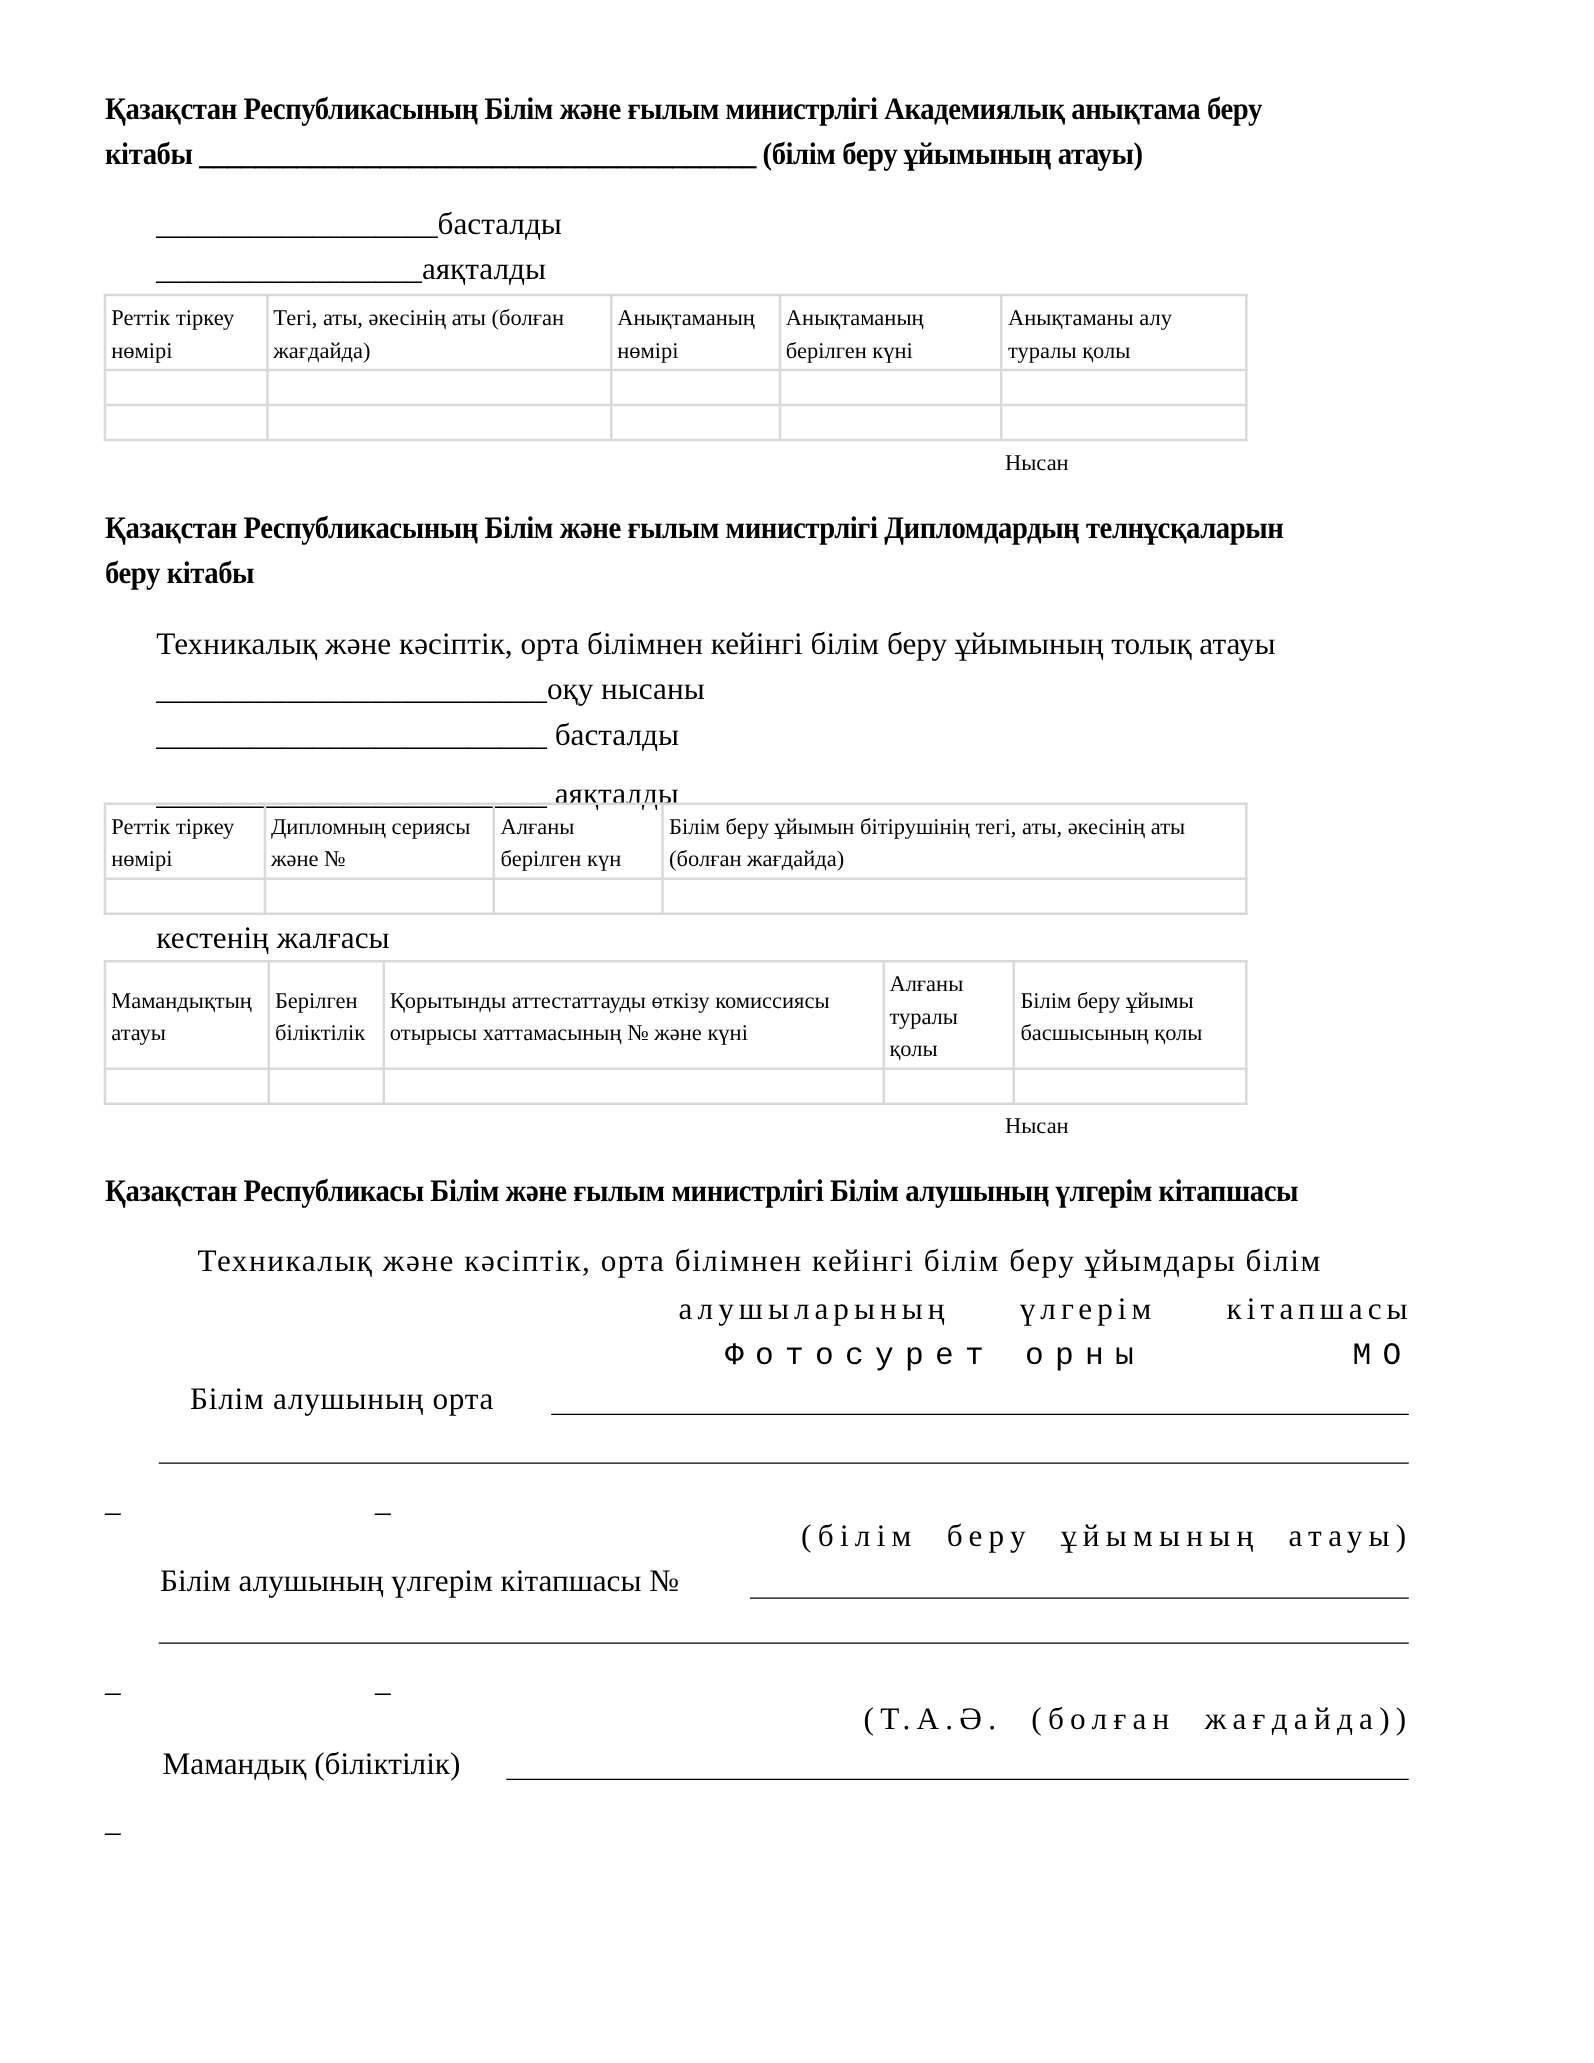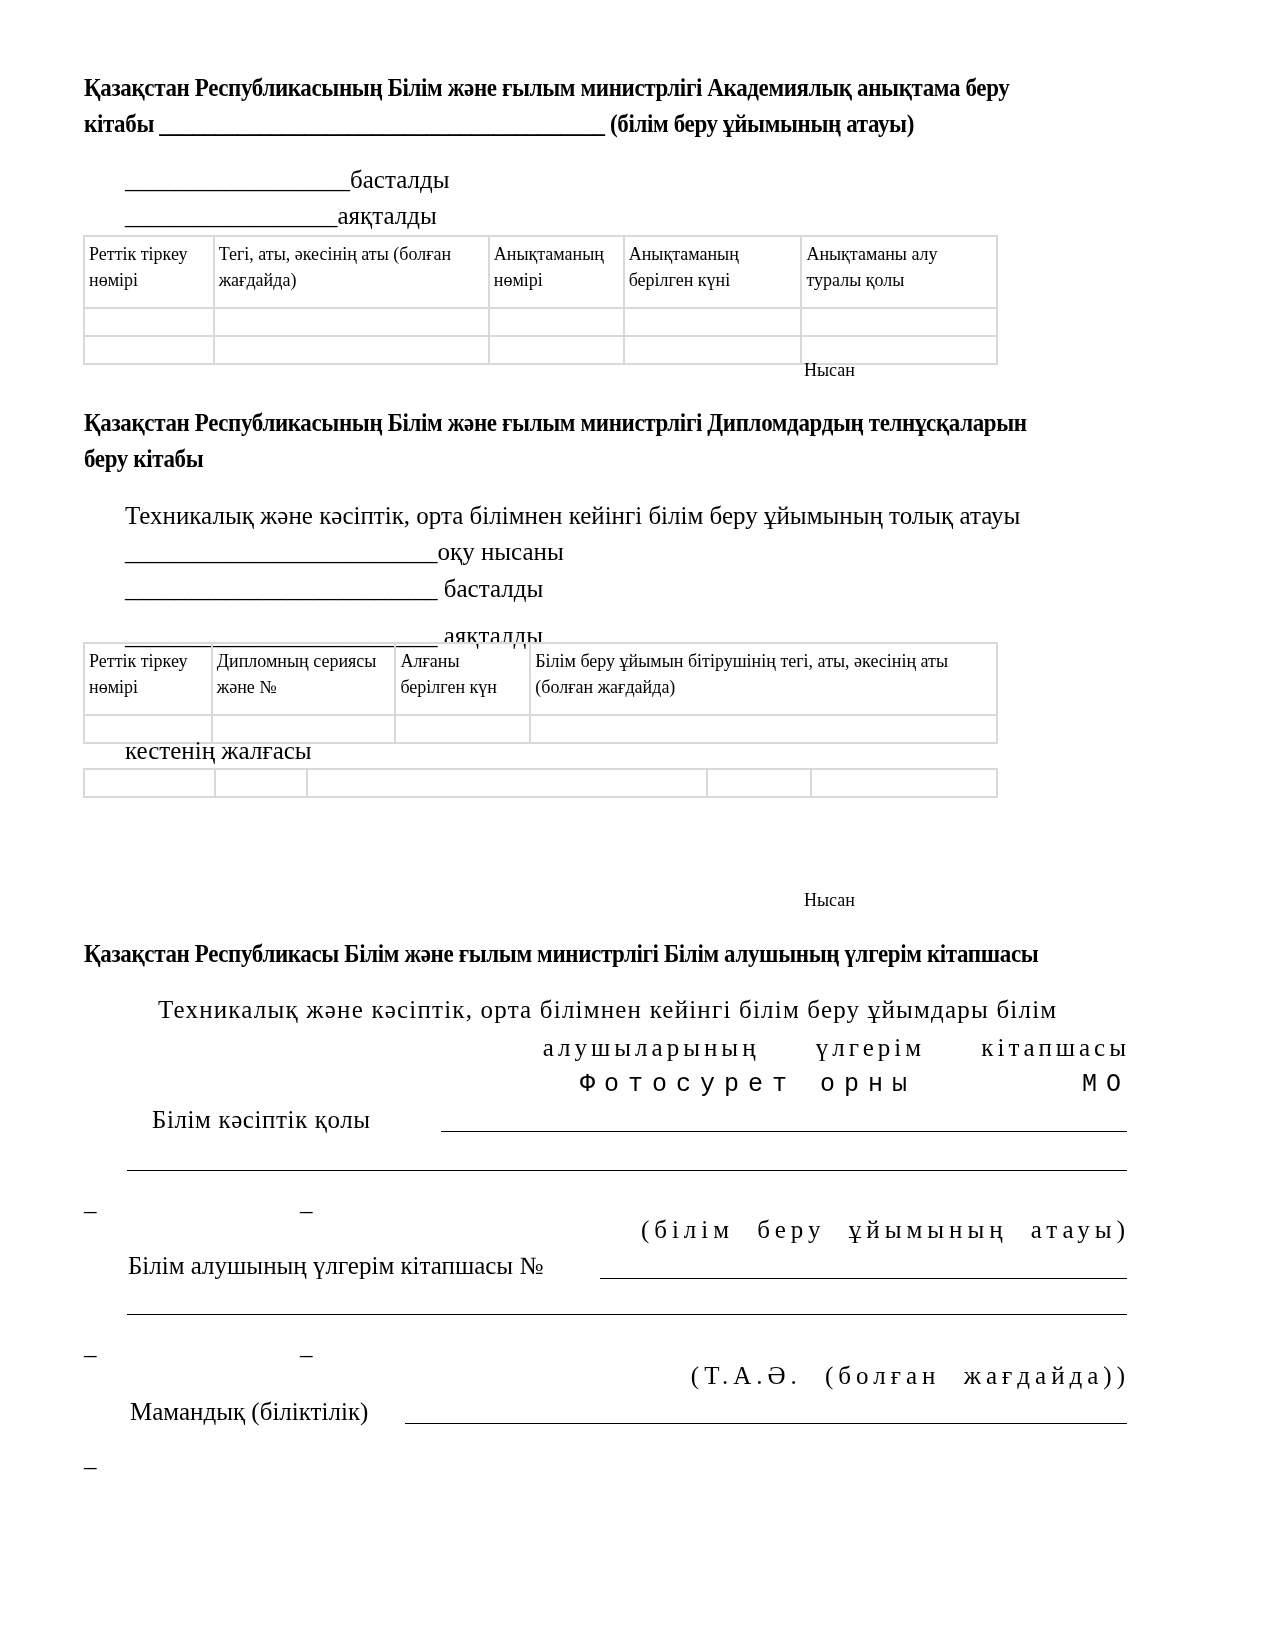--- a/index.html
+++ b/index.html
@@ -3,21 +3,21 @@
 <meta charset="utf-8">
 <style>
   html, body { margin: 0; padding: 0; background: #ffffff; }
   body { width: 1275px; height: 1650px; position: relative; overflow: hidden;
          font-family: "Liberation Serif", "DejaVu Serif", serif; color: #000; }
   .abs { position: absolute; white-space: nowrap; }
   .h-bold { font-weight: bold; font-size: 25px; letter-spacing: -0.4px; transform: scaleX(0.92); transform-origin: left top; }
   .body-lg { font-size: 25px; }
   .small { font-size: 18px; }
   table.grid { position: absolute; border-collapse: collapse; font-size: 18px; line-height: 26px; }
-  table.grid td { border: 2px solid #d9d9d9; vertical-align: top; padding: 4px 4px 14px 4px; }
+  table.grid td { border: 2px solid #d9d9d9; vertical-align: top; padding: 4px 4px 2px 4px; }
   table.grid td.empty { height: 22px; padding: 2px; }
   .spaced { letter-spacing: 5px; }
   .wide { letter-spacing: 9px; font-family: Liberation Mono, monospace; }
 </style>
 </head>
 <body>
 
 <div class="abs h-bold" style="left:84px; top:74px;">Қазақстан Республикасының Білім және ғылым министрлігі Академиялық анықтама беру</div>
 <div class="abs h-bold" style="left:84px; top:110px;">
   <span>кітабы</span>
@@ -108,40 +108,47 @@
 
 <table class="grid" style="left:83px; top:768px; width:915px;">
   <colgroup>
       <col style="width:131px">
       <col style="width:92px">
       <col style="width:401px">
       <col style="width:105px">
       <col style="width:186px">
     </colgroup>
   <tbody>
+      <tr style="height:86px;">
+    <td style="vertical-align:middle;">Мамандықтың атауы</td>
+    <td style="vertical-align:middle;">Берілген біліктілік</td>
+    <td style="vertical-align:middle;">Қорытынды аттестаттауды өткізу комиссиясы отырысы хаттамасының № және күні</td>
+    <td style="vertical-align:middle;">Алғаны туралы қолы</td>
+    <td style="vertical-align:middle;">Білім беру ұйымы басшысының қолы</td>
+  </tr>
   <tr>
     <td class="empty"></td>
     <td class="empty"></td>
     <td class="empty"></td>
     <td class="empty"></td>
     <td class="empty"></td>
   </tr>
 </tbody>
   </table>
 
 <div class="abs small" style="left:804px; top:890px;">Нысан</div>
 
 <div class="abs h-bold" style="left:84px; top:940px;">Қазақстан Республикасы Білім және ғылым министрлігі Білім алушының үлгерім кітапшасы</div>
 
 <div class="abs body-lg" style="left:158px; top:996px; letter-spacing:1.2px;">Техникалық және кәсіптік, орта білімнен кейінгі білім беру ұйымдары білім</div>
 <div class="abs body-lg" style="right:145px; top:1034px; word-spacing:46px; letter-spacing:4px;">алушыларының үлгерім кітапшасы</div>
 <div class="abs body-lg wide" style="left:580px; top:1070px;">Фотосурет орны</div>
 <div class="abs body-lg wide" style="right:145px; top:1070px;">МО</div>
 
-<div class="abs body-lg" style="left:152px; top:1106px; letter-spacing:0.6px;">Білім кәсіптік қолы</div>
+<div class="abs body-lg" style="left:152px; top:1106px; letter-spacing:0.6px;">Білім алушының орта</div>
 <div class="abs" style="left:441px; top:1131px; width:686px; border-bottom:1.5px solid #000;"></div>
 <div class="abs" style="left:127px; top:1170px; width:1000px; border-bottom:1.5px solid #000;"></div>
 
 <div class="abs body-lg" style="left:84px; top:1188px;">_</div>
 <div class="abs body-lg" style="left:300px; top:1188px;">_</div>
 
 <div class="abs body-lg spaced" style="right:145px; top:1216px; word-spacing:12px;">(білім беру ұйымының атауы)</div>
 
 <div class="abs body-lg" style="left:128px; top:1252px;">Білім алушының үлгерім кітапшасы №</div>
 <div class="abs" style="left:600px; top:1278px; width:527px; border-bottom:1.5px solid #000;"></div>

